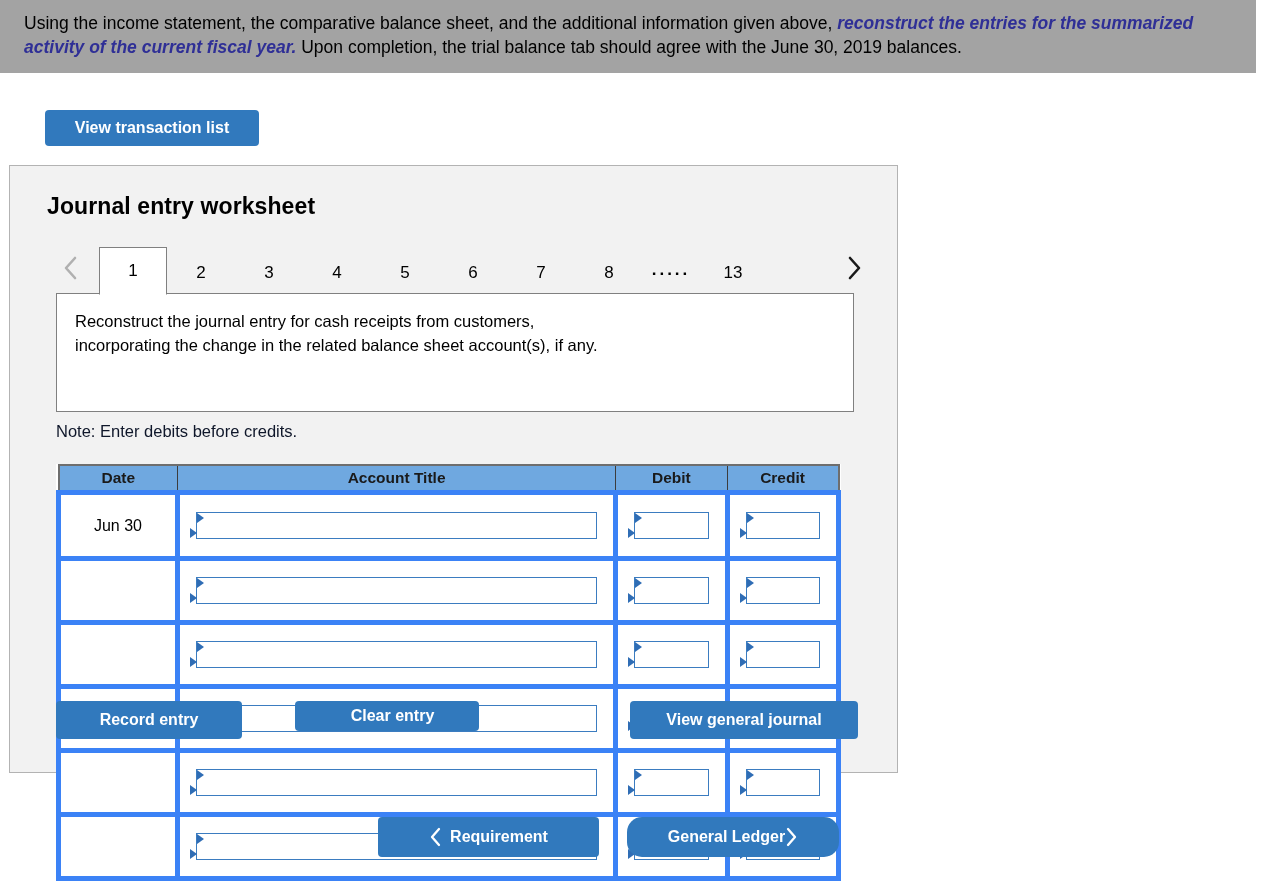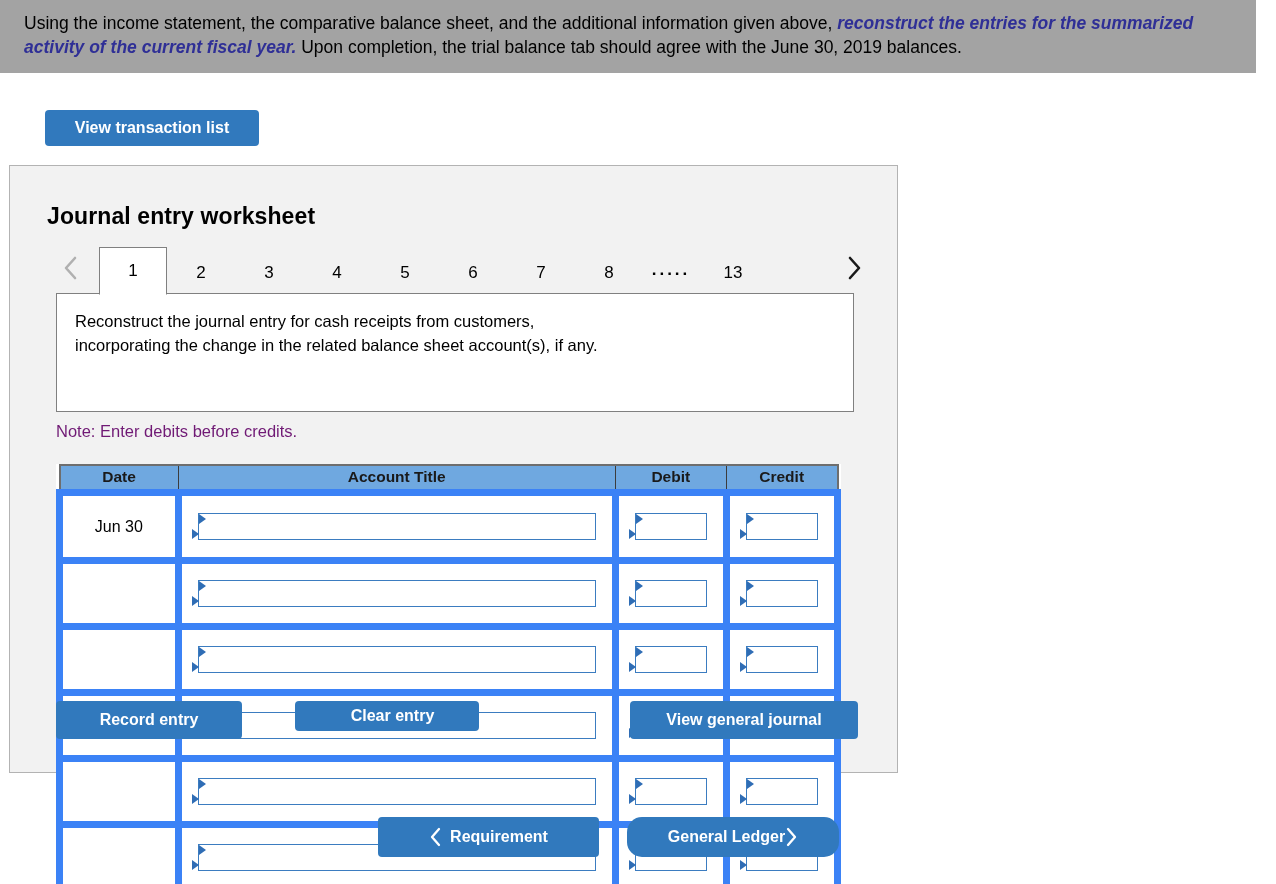--- a/index.html
+++ b/index.html
@@ -58,21 +58,21 @@
   .worksheet {
     position: absolute;
     left: 9px; top: 165px;
     width: 889px; height: 608px;
     background: #f2f2f2;
     border: 1px solid #b3b3b3;
   }
 
   .ws-title {
     position: absolute;
-    left: 37px; top: 37px;
+    left: 37px; top: 27px;
     font-size: 23px;
     font-weight: bold;
     color: #000000;
     letter-spacing: 0.1px;
   }
 
   
   .tabstrip {
     position: absolute;
     left: 37px; top: 78px;
@@ -144,21 +144,21 @@
     font-size: 16.5px;
     line-height: 1.45;
     color: #000;
     z-index: 1;
   }
 
   .note {
     position: absolute;
     left: 46px; top: 256px;
     font-size: 16.5px;
-    color: #701a75;
+    color: #0f172a;
   }
 
   
   .jtable {
     position: absolute;
     left: 46px; top: 298px;
     width: 785px;
     border-collapse: collapse;
     border: 2px solid #6e6e6e;
     background: #ffffff;
@@ -167,21 +167,21 @@
     background: #6fa8e0;
     border: 1px solid #3c3c3c;
     color: #1a1a1a;
     font-size: 15.5px;
     font-weight: bold;
     height: 27px;
     padding: 0;
     text-align: center;
   }
   .jtable td {
-    border: 7px solid #3b82f6;
+    border: 5px solid #3b82f6;
     padding: 16px;
     height: 29px;
     background: #ffffff;
   }
   .col-date   { width: 110px; }
   .col-acct   { width: 405px; }
   .col-debit  { width: 103px; }
   .col-credit { width: 103px; }
 
   .date-cell {

